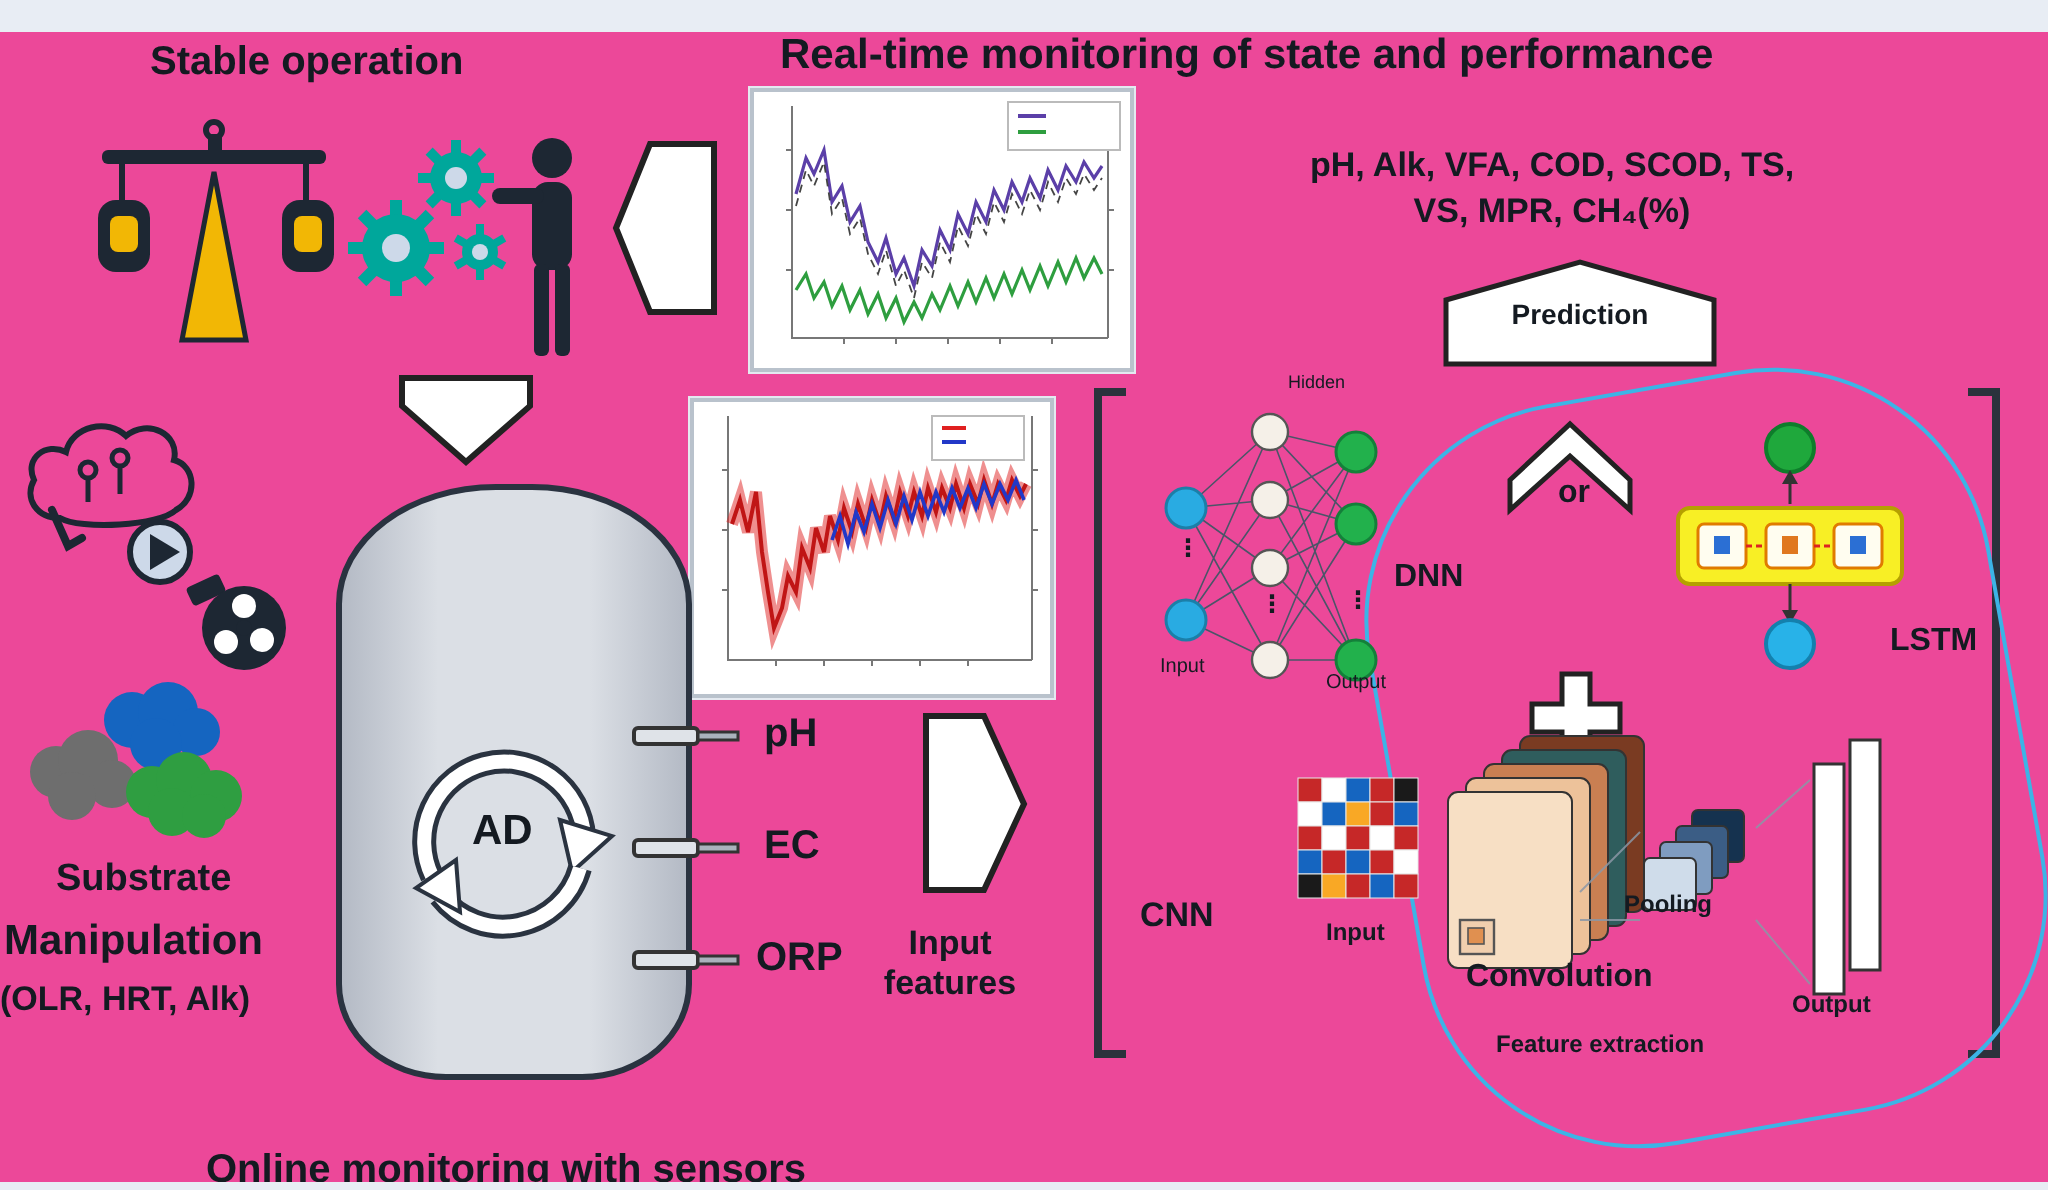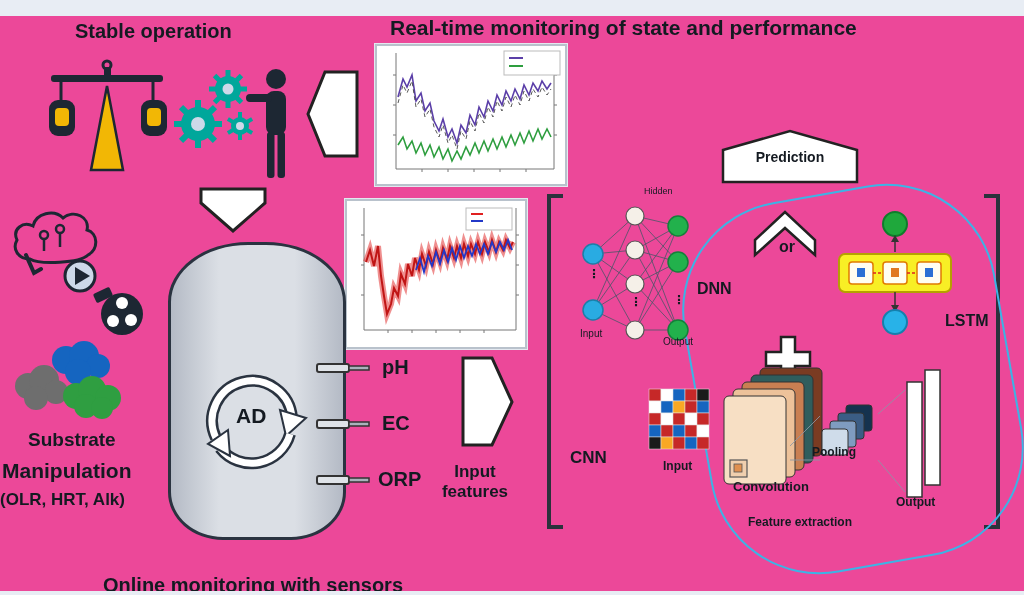--- a/index.html
+++ b/index.html
@@ -203,20 +203,24 @@
   <div class="txt" style="left:378px;top:452px;font-size:20px;">ORP</div>
 
   <svg class="abs" style="left:460px;top:338px;" width="55" height="95" viewBox="0 0 55 95">
     <polygon points="3,4 32,4 52,48 32,91 3,91" fill="#fff" stroke="#222" stroke-width="3"></polygon>
   </svg>
   <div class="txt ctr" style="left:425px;top:446px;width:100px;font-size:17px;">
     <div>Input</div>
     <div>features</div>
   </div>
 
+  <div class="txt ctr" style="left:620px;top:55px;width:312px;font-size:17px;line-height:23px;">
+    <div>pH, Alk, VFA, COD, SCOD, TS,</div>
+    <div>VS, MPR, CH₄(%)</div>
+  </div>
   <svg class="abs" style="left:720px;top:112px;" width="140" height="58" viewBox="0 0 140 58">
     <polygon points="3,54 3,22 70,3 137,22 137,54" fill="#fff" stroke="#222" stroke-width="2.5"></polygon>
   </svg>
   <div class="txt ctr" style="left:720px;top:133px;width:140px;font-size:14px;">Prediction</div>
   <svg class="abs" style="left:752px;top:192px;" width="66" height="50" viewBox="0 0 66 50">
     <polygon points="3,32 33,4 63,32 63,47 33,20 3,47" fill="#fff" stroke="#222" stroke-width="2.5"></polygon>
   </svg>
   <div class="txt" style="left:779px;top:222px;font-size:16px;text-align:center;">or</div>
 
   <div class="bracket-l" style="left:547px;top:178px;height:327px;"></div>
@@ -319,18 +323,18 @@
     <rect x="30" y="4" width="26" height="26" rx="3" fill="#15324f" stroke="#333" stroke-width="1"></rect>
     <rect x="22" y="12" width="26" height="26" rx="3" fill="#3b5d85" stroke="#333" stroke-width="1"></rect>
     <rect x="14" y="20" width="26" height="26" rx="3" fill="#7f9cc0" stroke="#333" stroke-width="1"></rect>
     <rect x="6" y="28" width="26" height="26" rx="3" fill="#cfdcea" stroke="#333" stroke-width="1"></rect>
   </svg>
   <svg class="abs" style="left:903px;top:352px;" width="42" height="135" viewBox="0 0 42 135">
     <rect x="22" y="2" width="15" height="115" fill="#fff" stroke="#333" stroke-width="1.5"></rect>
     <rect x="4" y="14" width="15" height="115" fill="#fff" stroke="#333" stroke-width="1.5"></rect>
   </svg>
   <div class="txt" style="left:663px;top:444px;font-size:12px;">Input</div>
-  <div class="txt" style="left:733px;top:464px;font-size:13px;">Convolution</div>
+  <div class="txt" style="left:733px;top:464px;font-size:16px;">Convolution</div>
   <div class="txt" style="left:812px;top:430px;font-size:12px;">Pooling</div>
   <div class="txt" style="left:896px;top:480px;font-size:12px;">Output</div>
   <div class="txt" style="left:748px;top:500px;font-size:12px;">Feature extraction</div>
 
 </div>
 
 </body></html>

